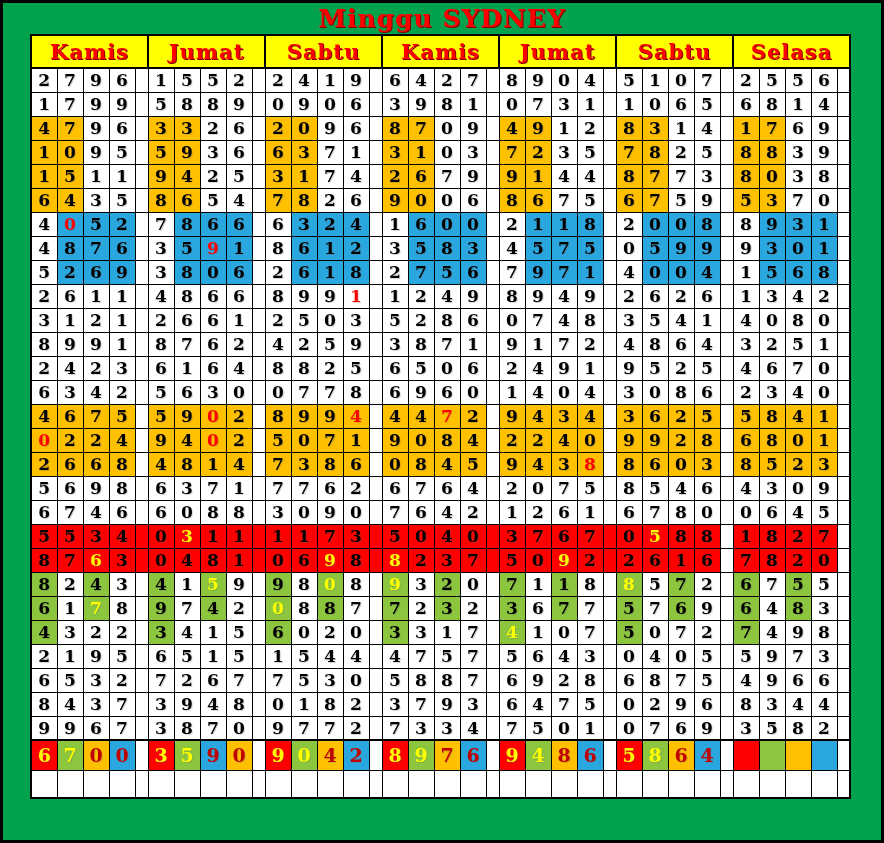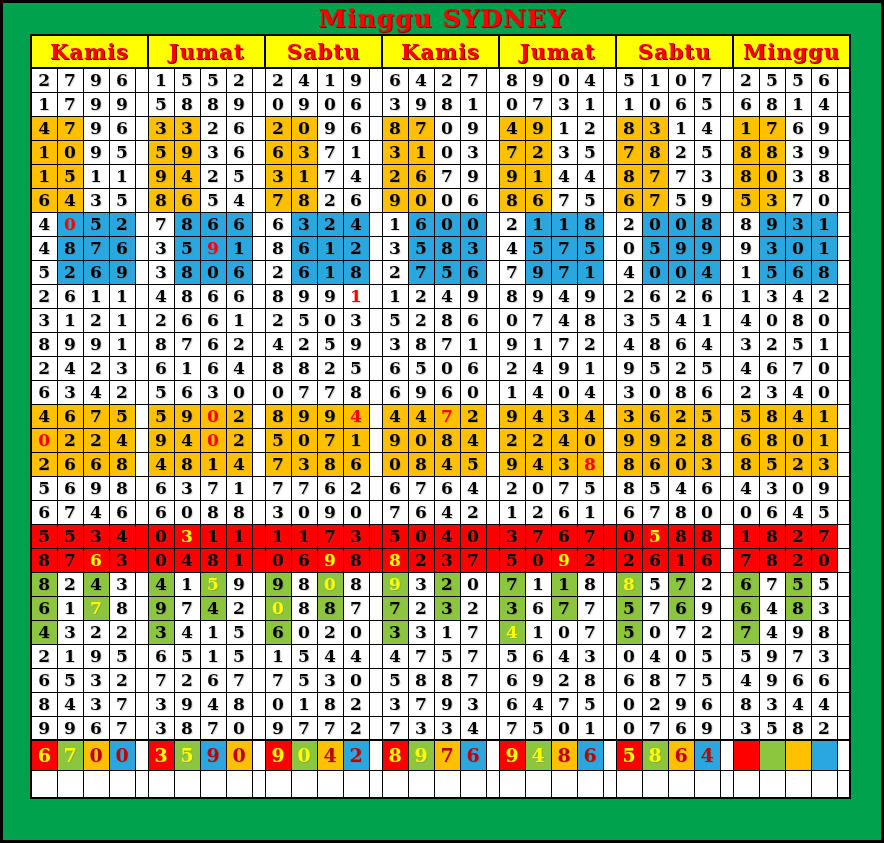--- a/index.html
+++ b/index.html
@@ -56,21 +56,21 @@
 
 <table class="paito">
   <thead>
     <tr>
       <th class="day" colspan="5">Kamis</th>
       <th class="day" colspan="5">Jumat</th>
       <th class="day" colspan="5">Sabtu</th>
       <th class="day" colspan="5">Kamis</th>
       <th class="day" colspan="5">Jumat</th>
       <th class="day" colspan="5">Sabtu</th>
-      <th class="day" colspan="5">Minggu</th>
+      <th class="day" colspan="5">Selasa</th>
     </tr>
   </thead>
   <tbody>
       <tr>
         <td class="d" style="background: rgb(255, 255, 255); color: rgb(0, 0, 0);">2</td>
         <td class="d" style="background: rgb(255, 255, 255); color: rgb(0, 0, 0);">7</td>
         <td class="d" style="background: rgb(255, 255, 255); color: rgb(0, 0, 0);">9</td>
         <td class="d" style="background: rgb(255, 255, 255); color: rgb(0, 0, 0);">6</td>
         <td class="s" style="background: rgb(255, 255, 255);"></td>
         <td class="d" style="background: rgb(255, 255, 255); color: rgb(0, 0, 0);">1</td>

